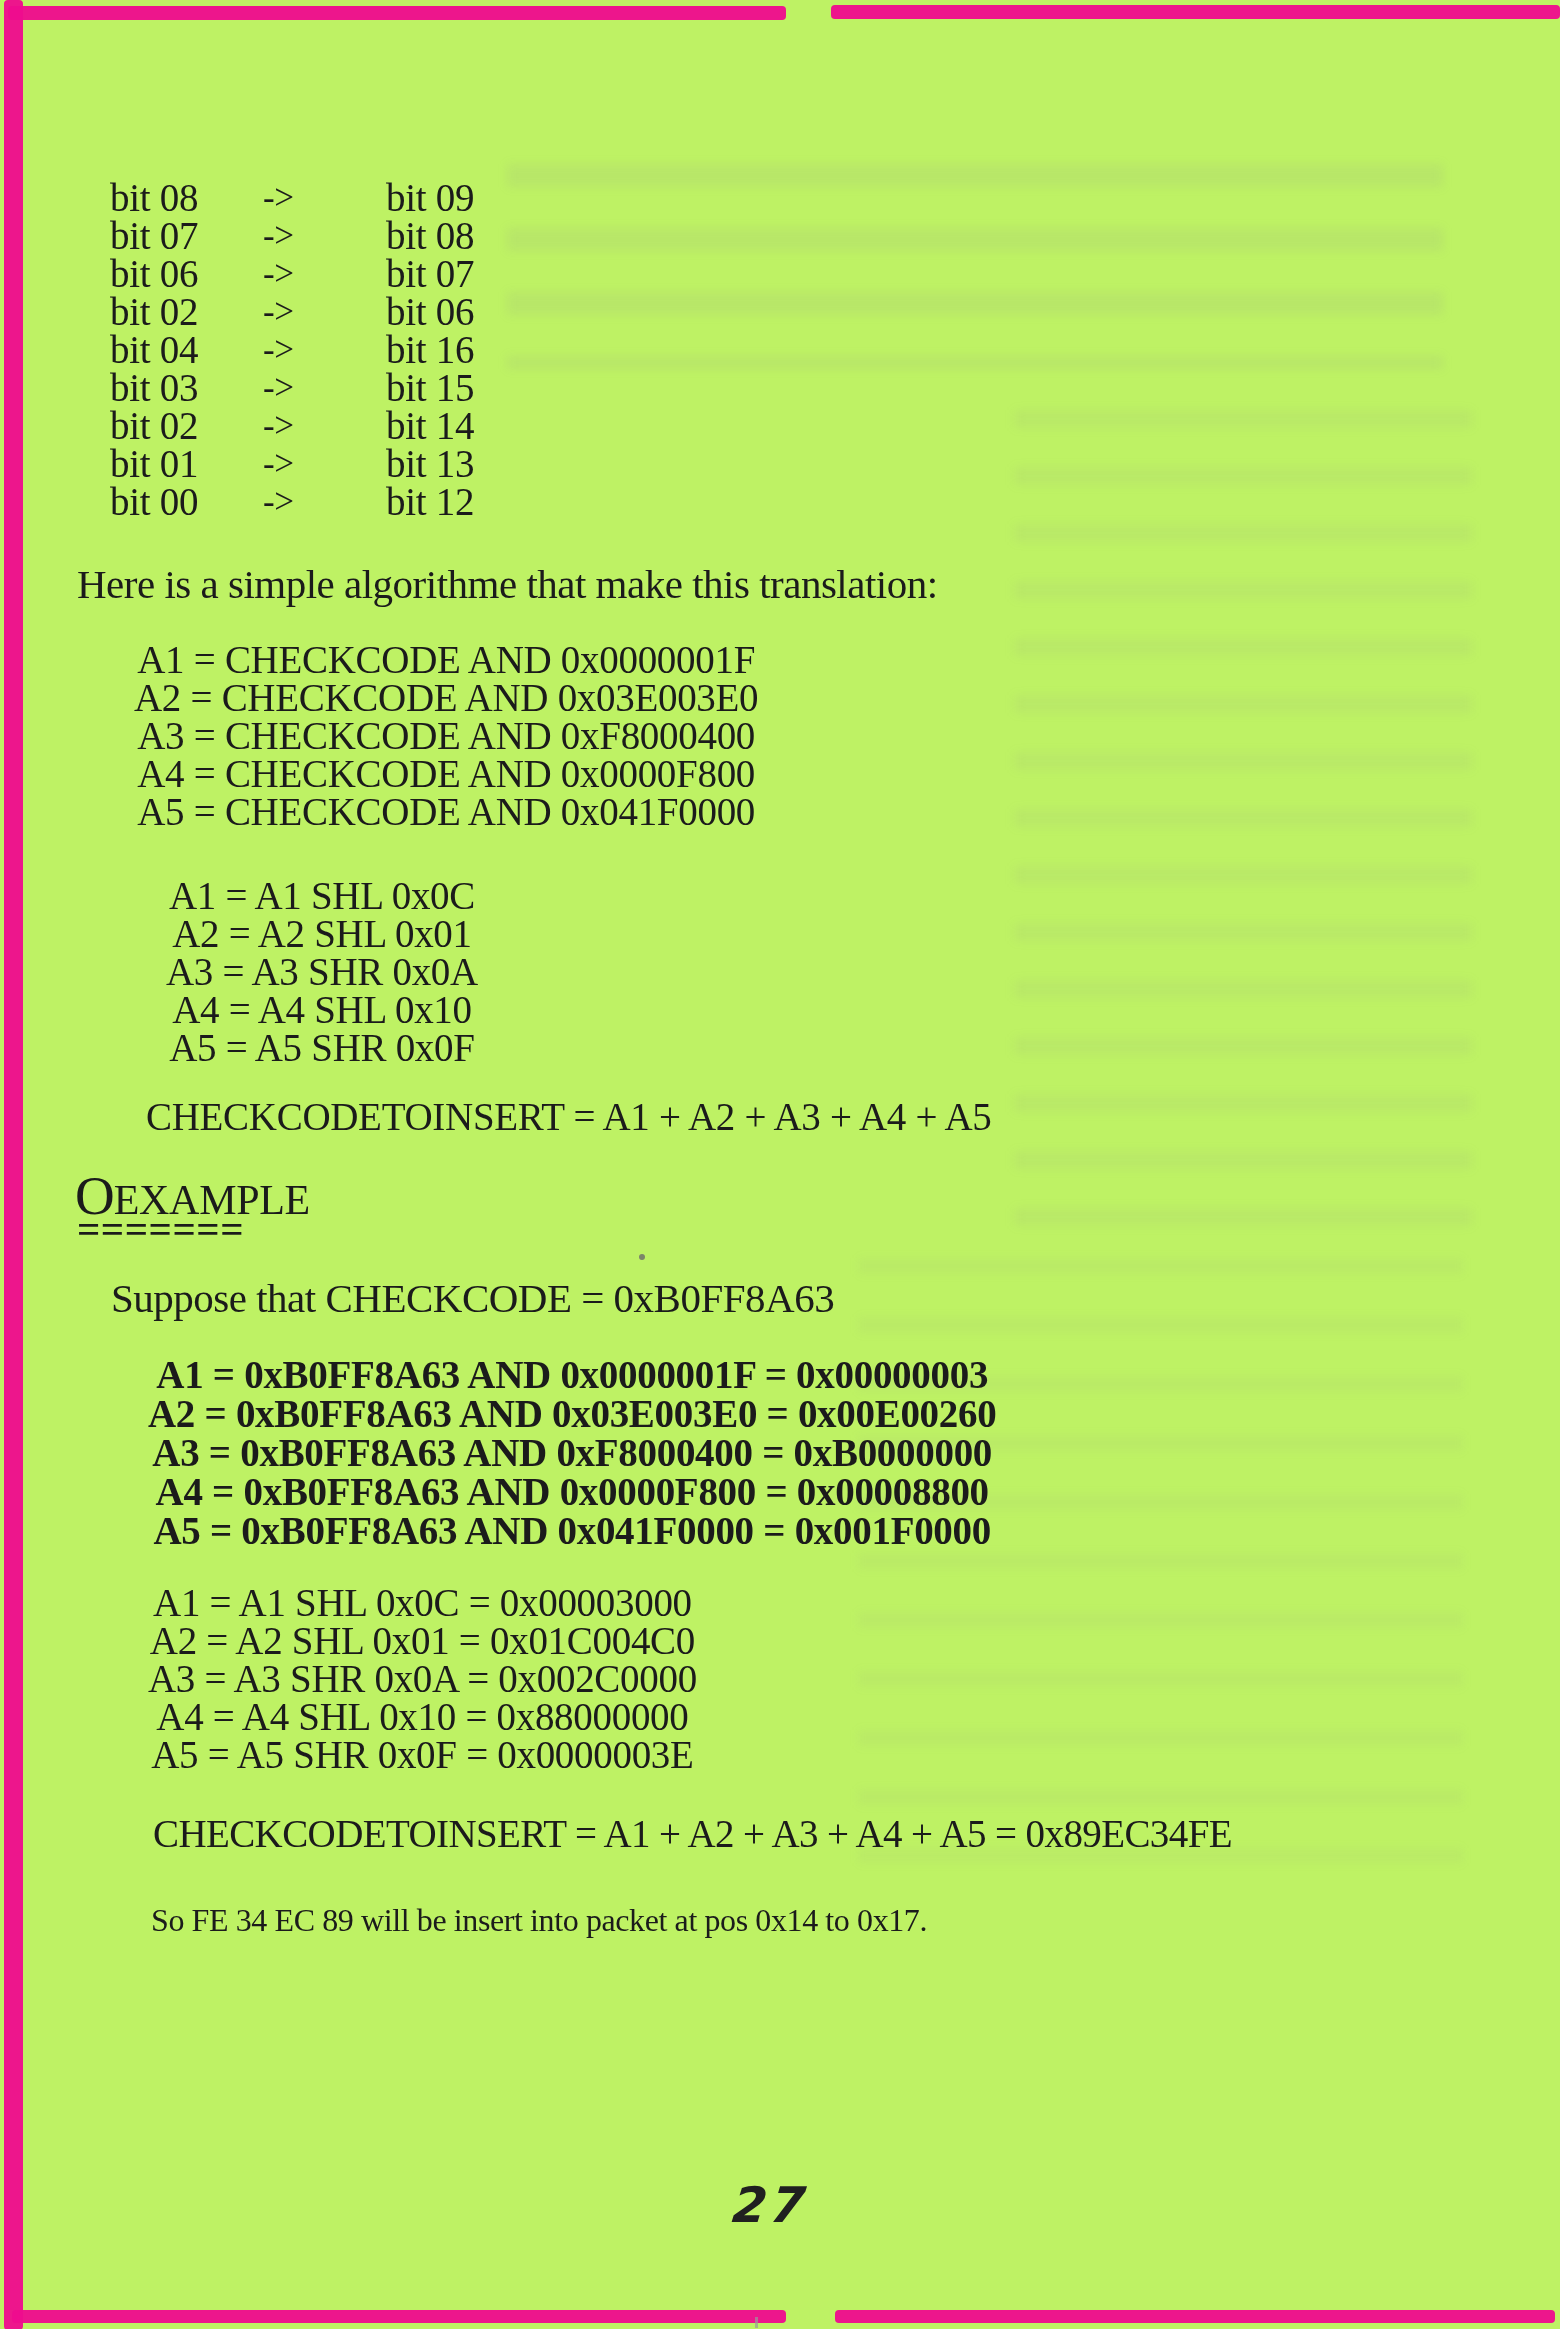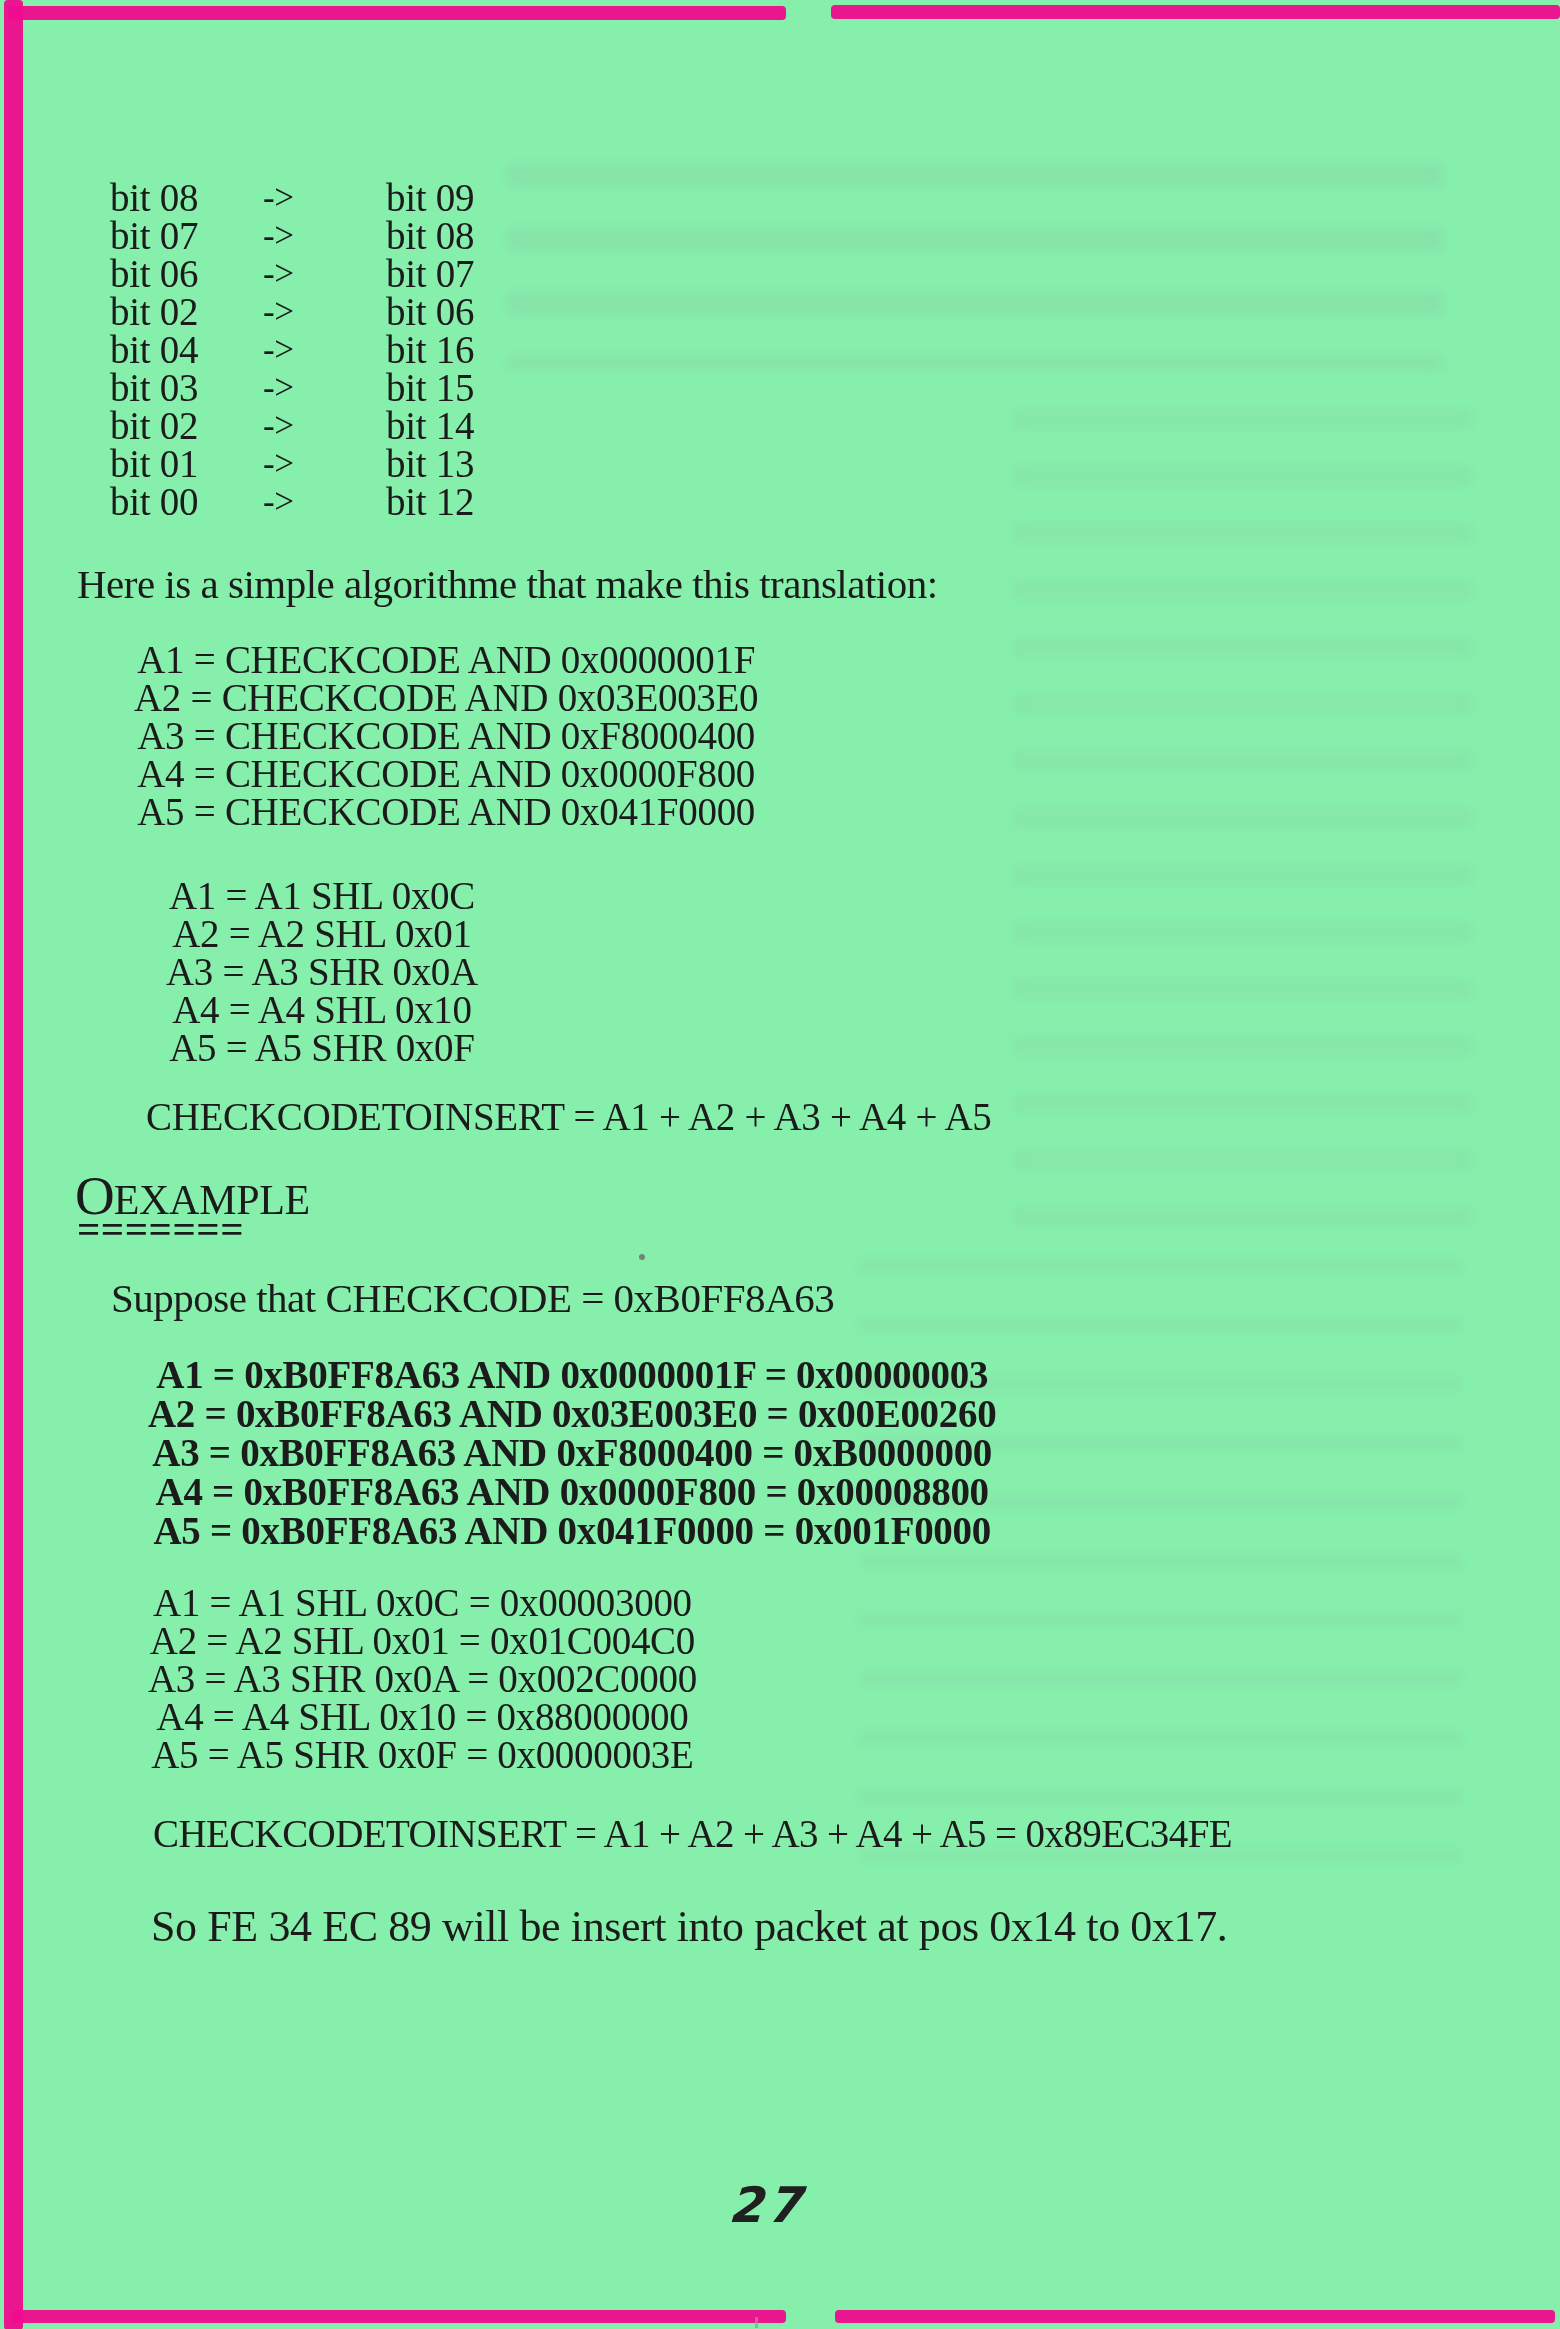--- a/index.html
+++ b/index.html
@@ -1,19 +1,19 @@
 <!DOCTYPE html>
 <html><head>
 <meta charset="utf-8">
 <style>
   html,body{margin:0;padding:0;background:#ffffff;}
   .page{
     position:relative;
     width:1560px;height:2330px;
-    background:#86efac;
+    background:#bef264;
     overflow:hidden;
     font-family:"Liberation Serif","DejaVu Serif",serif;
     color:#1b1b1b;
   }
   
   .edge{position:absolute;background:#ee0d8e;border-radius:3.9px;opacity:.96;}
   .edge-left{left:3.9px;top:0;width:19.5px;height:2330px;}
   .edge-top-a{left:7.8px;top:5.9px;width:778px;height:13.7px;}
   .edge-top-b{left:831px;top:4.9px;width:729px;height:13.7px;}
   .edge-bot-a{left:11.7px;top:2310px;width:774px;height:12.7px;}
@@ -49,21 +49,21 @@
 
   .ex-heading{position:absolute;left:75px;top:1170px;height:51px;line-height:51px;white-space:pre;}
   .ex-bullet{font-size:55px;font-weight:400;letter-spacing:-1px;}
   .ex-title{font-size:42px;letter-spacing:-0.3px;}
   .ex-underline{position:absolute;left:77px;top:1209px;font-size:41px;font-weight:bold;letter-spacing:0.5px;line-height:41px;white-space:pre;}
   .suppose{left:111px;top:1276px;font-size:41px;letter-spacing:-0.5px;}
   .blk-mask2{left:148px;top:1355px;font-weight:bold;}
   .blk-mask2 .cline{height:39px;line-height:39px;}
   .blk-shift2{left:148px;top:1584px;}
   .sum2{left:153px;top:1813px;letter-spacing:-0.6px;}
-  .conclusion{left:151px;top:1903px;font-size:44px;letter-spacing:-0.4px;}
+  .conclusion{left:151px;top:1903px;font-size:32px;letter-spacing:-0.4px;}
 
   .page-number{
     position:absolute;left:733px;top:2177px;
     font-family:"DejaVu Sans","Liberation Sans",sans-serif;
     font-size:49px;font-weight:800;font-style:italic;
     letter-spacing:3.9px;color:#202020;
     transform:skewX(-6deg);
   }
 </style>
 </head>

